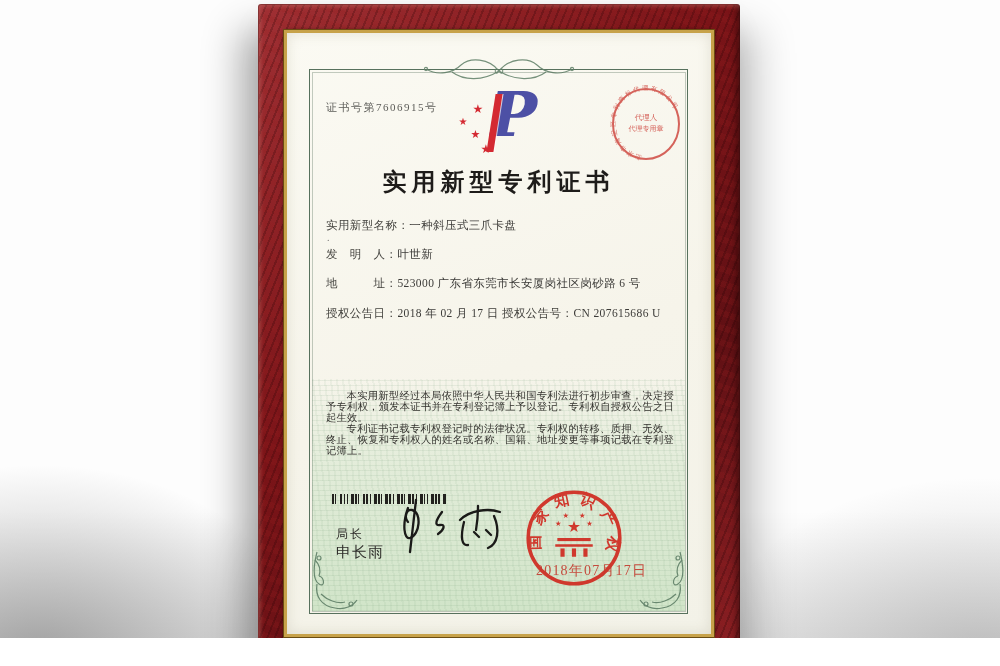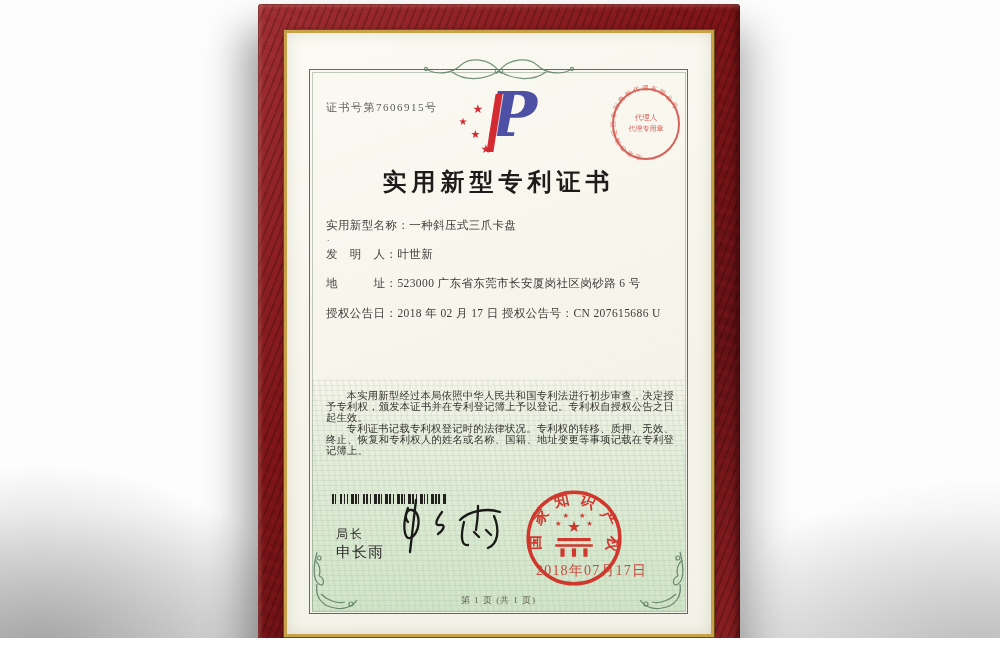--- a/index.html
+++ b/index.html
@@ -189,18 +189,17 @@
               <text x="63" y="36" text-anchor="middle" font-size="7">★</text>
               <rect x="32" y="48" width="32" height="3"></rect>
               <rect x="30" y="54" width="36" height="2.4"></rect>
               <rect x="35" y="58" width="4" height="8"></rect>
               <rect x="46" y="58" width="4" height="8"></rect>
               <rect x="57" y="58" width="4" height="8"></rect>
             </g>
           </svg>
           <div class="sealdate">2018年07月17日</div>
 
-          <div class="footer">第 1 页 (共 1 页)</div>
         </div>
       </div>
     </div>
   </div>
 </div>
 
 </body></html>

